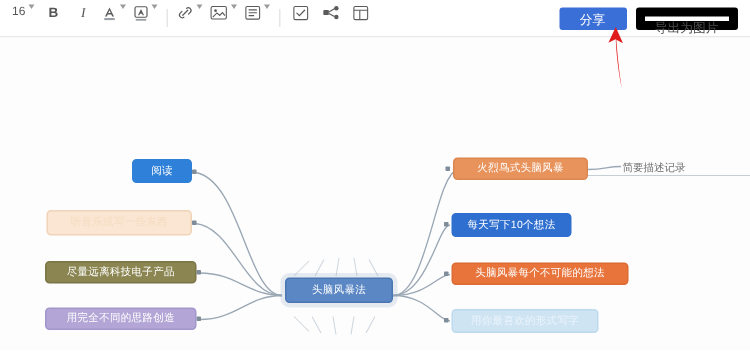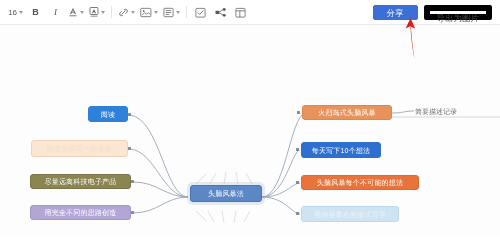--- a/index.html
+++ b/index.html
@@ -14,21 +14,21 @@
   
   .toolbar{
     position:absolute;left:0;top:0;width:500px;height:25px;
     background:#ffffff;border-bottom:1px solid #e8e8e8;
     display:flex;align-items:center;box-sizing:border-box;
   }
   .tb-left{display:flex;align-items:center;padding-left:6px;gap:1px;}
   .tb-right{margin-left:auto;display:flex;align-items:center;gap:6px;padding-right:8px;}
 
   .tb-item{
-    display:flex;align-items:center;justify-content:center;
+    display:flex;justify-content:center;
     height:18px;min-width:15px;padding:0 2px;color:#5b5b5b;
     border-radius:2px;
   }
   .tb-txt{font-size:8px;color:#555;letter-spacing:0;}
   .caret{
     display:inline-block;width:0;height:0;margin-left:2px;
     border-left:2.5px solid transparent;border-right:2.5px solid transparent;
     border-top:3px solid #9b9b9b;
   }
   .tb-sep{width:1px;height:12px;background:#e6e6e6;margin:0 3px;}

